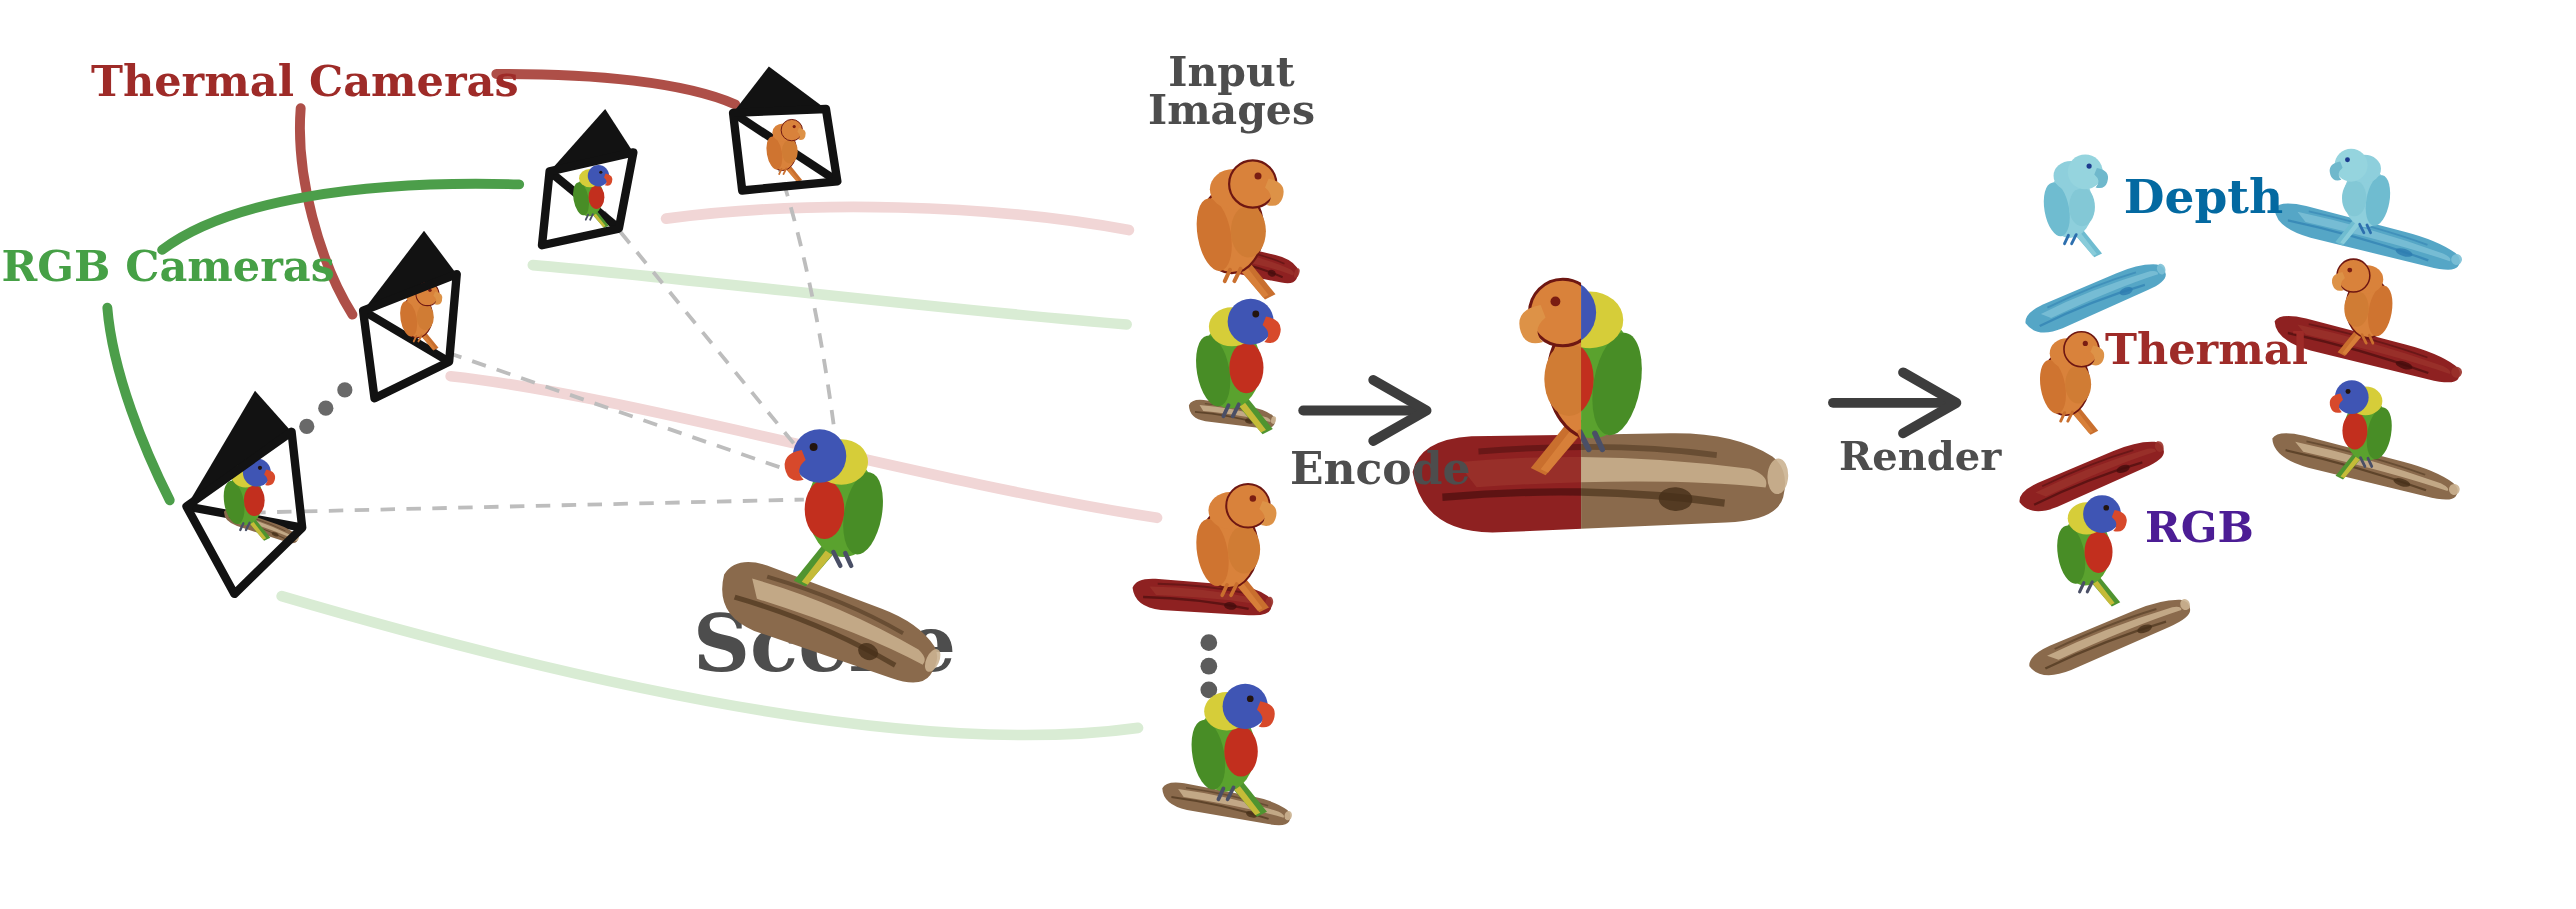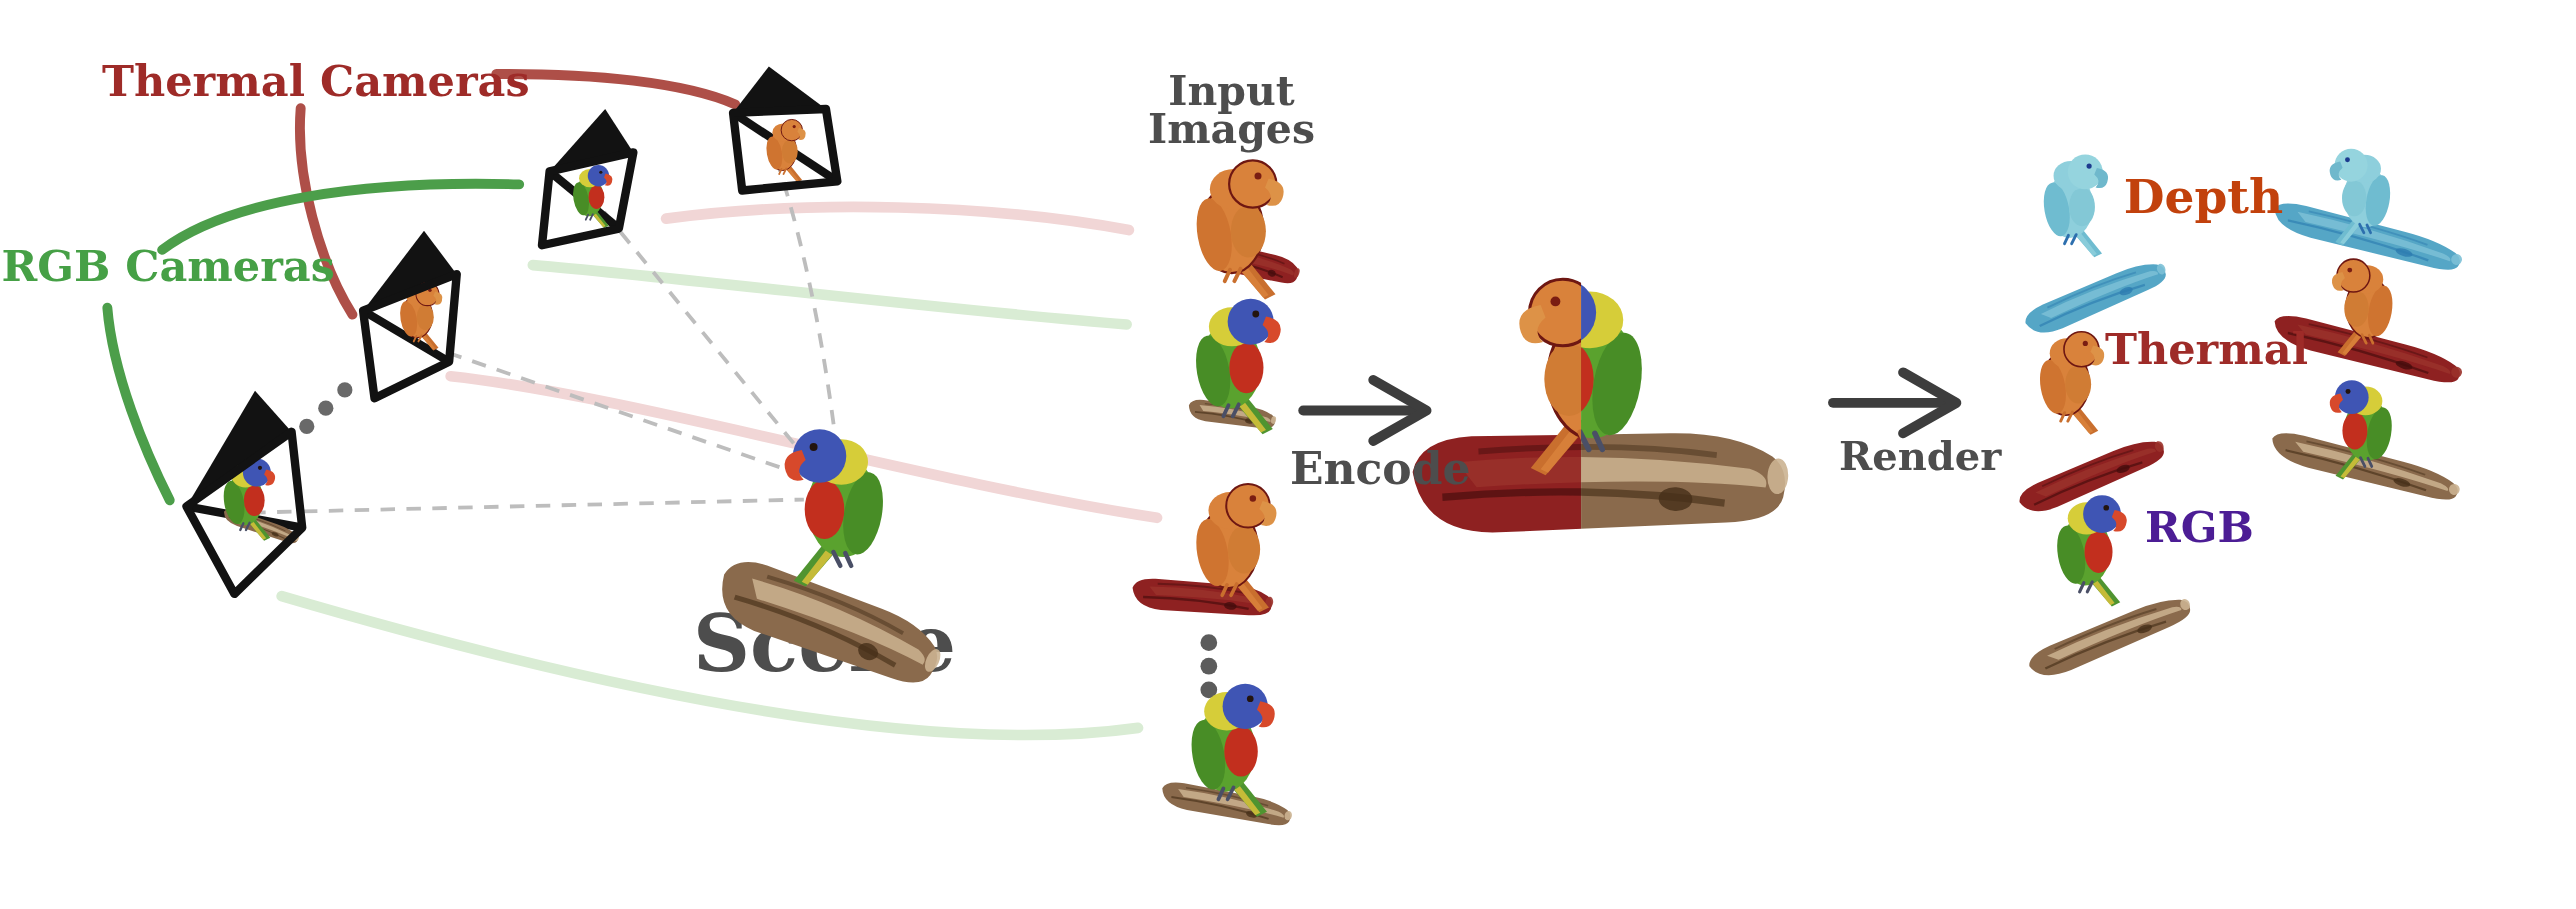--- a/index.html
+++ b/index.html
@@ -3,46 +3,46 @@
 <meta charset="utf-8">
 <style>
   html,body{margin:0;padding:0;background:#ffffff;}
   #canvas{position:relative;width:2576px;height:910px;background:#ffffff;overflow:hidden;
           font-family:"DejaVu Serif","Liberation Serif",serif;}
   #fig{position:absolute;left:0;top:0;z-index:2;}
   .label{position:absolute;font-weight:bold;color:#4d4d4d;white-space:nowrap;z-index:3;}
   .label.center{text-align:center;white-space:normal;}
   .thermal-col{color:#9e2b28;}
   .green-col{color:#46a046;}
-  .navy-col{color:#c2410c;}
+  .navy-col{color:#0369a1;}
   .rgbdeep-col{color:#4c1d95;}
   .scene-z{z-index:1;}
   
   .parrot-rgb{--body:#5aa22e;--wing:#488d26;--chest:#c22f1e;--head:#3f55b4;--beak:#d7492b;
               --nape:#d6cd39;--tail:#4f9430;--tail2:#d9c23a;--eye:#23140f;--feet:#4a4f66;}
   .parrot-thermal{--body:#d9823b;--wing:#cf7430;--chest:#d07c34;--head:#d9823b;--beak:#dd9247;
               --nape:#d9823b;--tail:#c96f2e;--tail2:#d9823b;--eye:#7a1d12;--feet:#c96f2e;--outline:#6e1712;}
   .parrot-depth{--body:#8ecfdc;--wing:#6fbcd0;--chest:#83c8d6;--head:#95d4de;--beak:#6fb8cc;
               --nape:#8ecfdc;--tail:#6fbcd0;--tail2:#8ecfdc;--eye:#1c3a8e;--feet:#2d6fae;}
   .branch-natural{--bark:#8a6a4c;--bark-light:#cbb391;--bark-dark:#463019;}
   .branch-thermal{--bark:#8e2121;--bark-light:#9a312a;--bark-dark:#450d0d;}
   .branch-depth{--bark:#55a6c6;--bark-light:#7cc0d6;--bark-dark:#2d7cb0;}
 </style>
 </head>
 <body>
 
 <div id="canvas">
 
-  <div class="label thermal-col" style="left:102px;top:56px;font-size:43px;">Thermal Cameras</div>
+  <div class="label thermal-col" style="left:91px;top:56px;font-size:43px;">Thermal Cameras</div>
 
   <div class="label green-col" style="left:1.5px;top:241px;font-size:43px;">RGB Cameras</div>
 
   <div class="label center scene-z" style="left:693px;top:597px;width:228px;font-size:79px;">Scene</div>
 
-  <div class="label center" style="left:1102px;top:53px;width:259px;font-size:41px;line-height:38px;margin-top:19px;">
+  <div class="label center" style="left:1102px;top:53px;width:259px;font-size:41px;line-height:38px;">
     <span>Input</span><br>
     <span>Images</span>
   </div>
 
   <div class="label center" style="left:1290px;top:443px;width:152px;font-size:44px;">Encode</div>
 
 
   <div class="label center" style="left:1823px;top:432px;width:152px;font-size:40px;margin-left:16px;">Render</div>
 
   <div class="label center navy-col" style="left:2120px;top:169px;width:167px;font-size:47px;">Depth</div>

